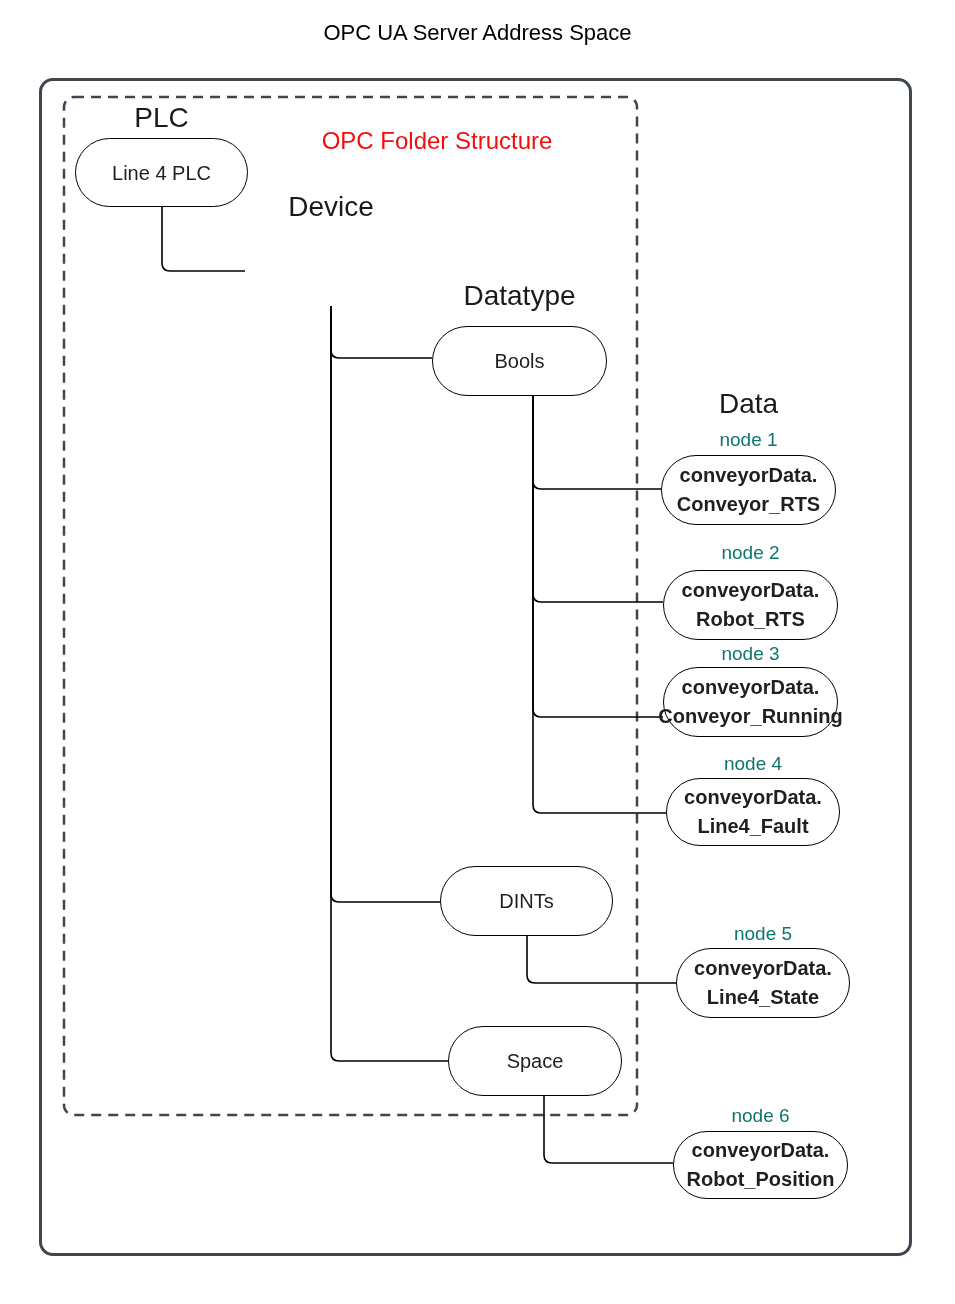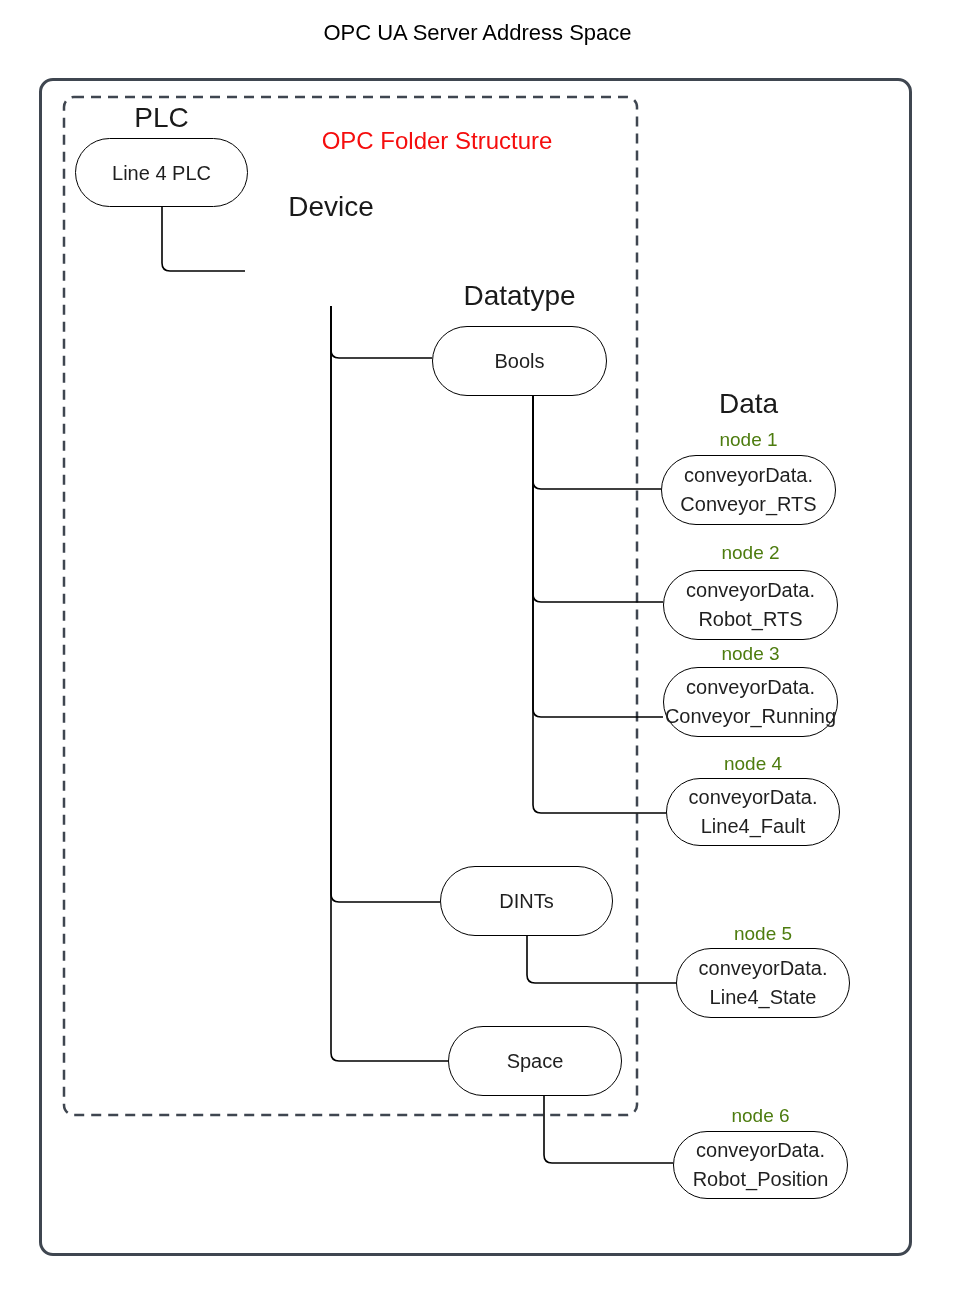--- a/index.html
+++ b/index.html
@@ -43,35 +43,35 @@
     background: #ffffff;
     display: flex;
     align-items: center;
     justify-content: center;
     font-size: 20px;
     line-height: 26px;
     color: #1f1f1f;
     white-space: nowrap;
     text-align: center;
   }
-  .stadium.two-line { flex-direction: column; line-height: 29px; }
+  .stadium.two-line { flex-direction: column; line-height: 29px; font-weight: bold; }
   .col-label {
     position: absolute;
     font-size: 28px;
     line-height: 30px;
     text-align: center;
     color: #1a1a1a;
     white-space: nowrap;
   }
   .node-caption {
     position: absolute;
     font-size: 19px;
     line-height: 24px;
     text-align: center;
-    color: #4d7c0f;
+    color: #0f766e;
     white-space: nowrap;
   }
   .red-label { font-size: 24px; line-height: 30px; }
 </style>
 </head>
 <body>
 
 <div class="canvas">
 
   <div class="page-title">OPC UA Server Address Space</div>

